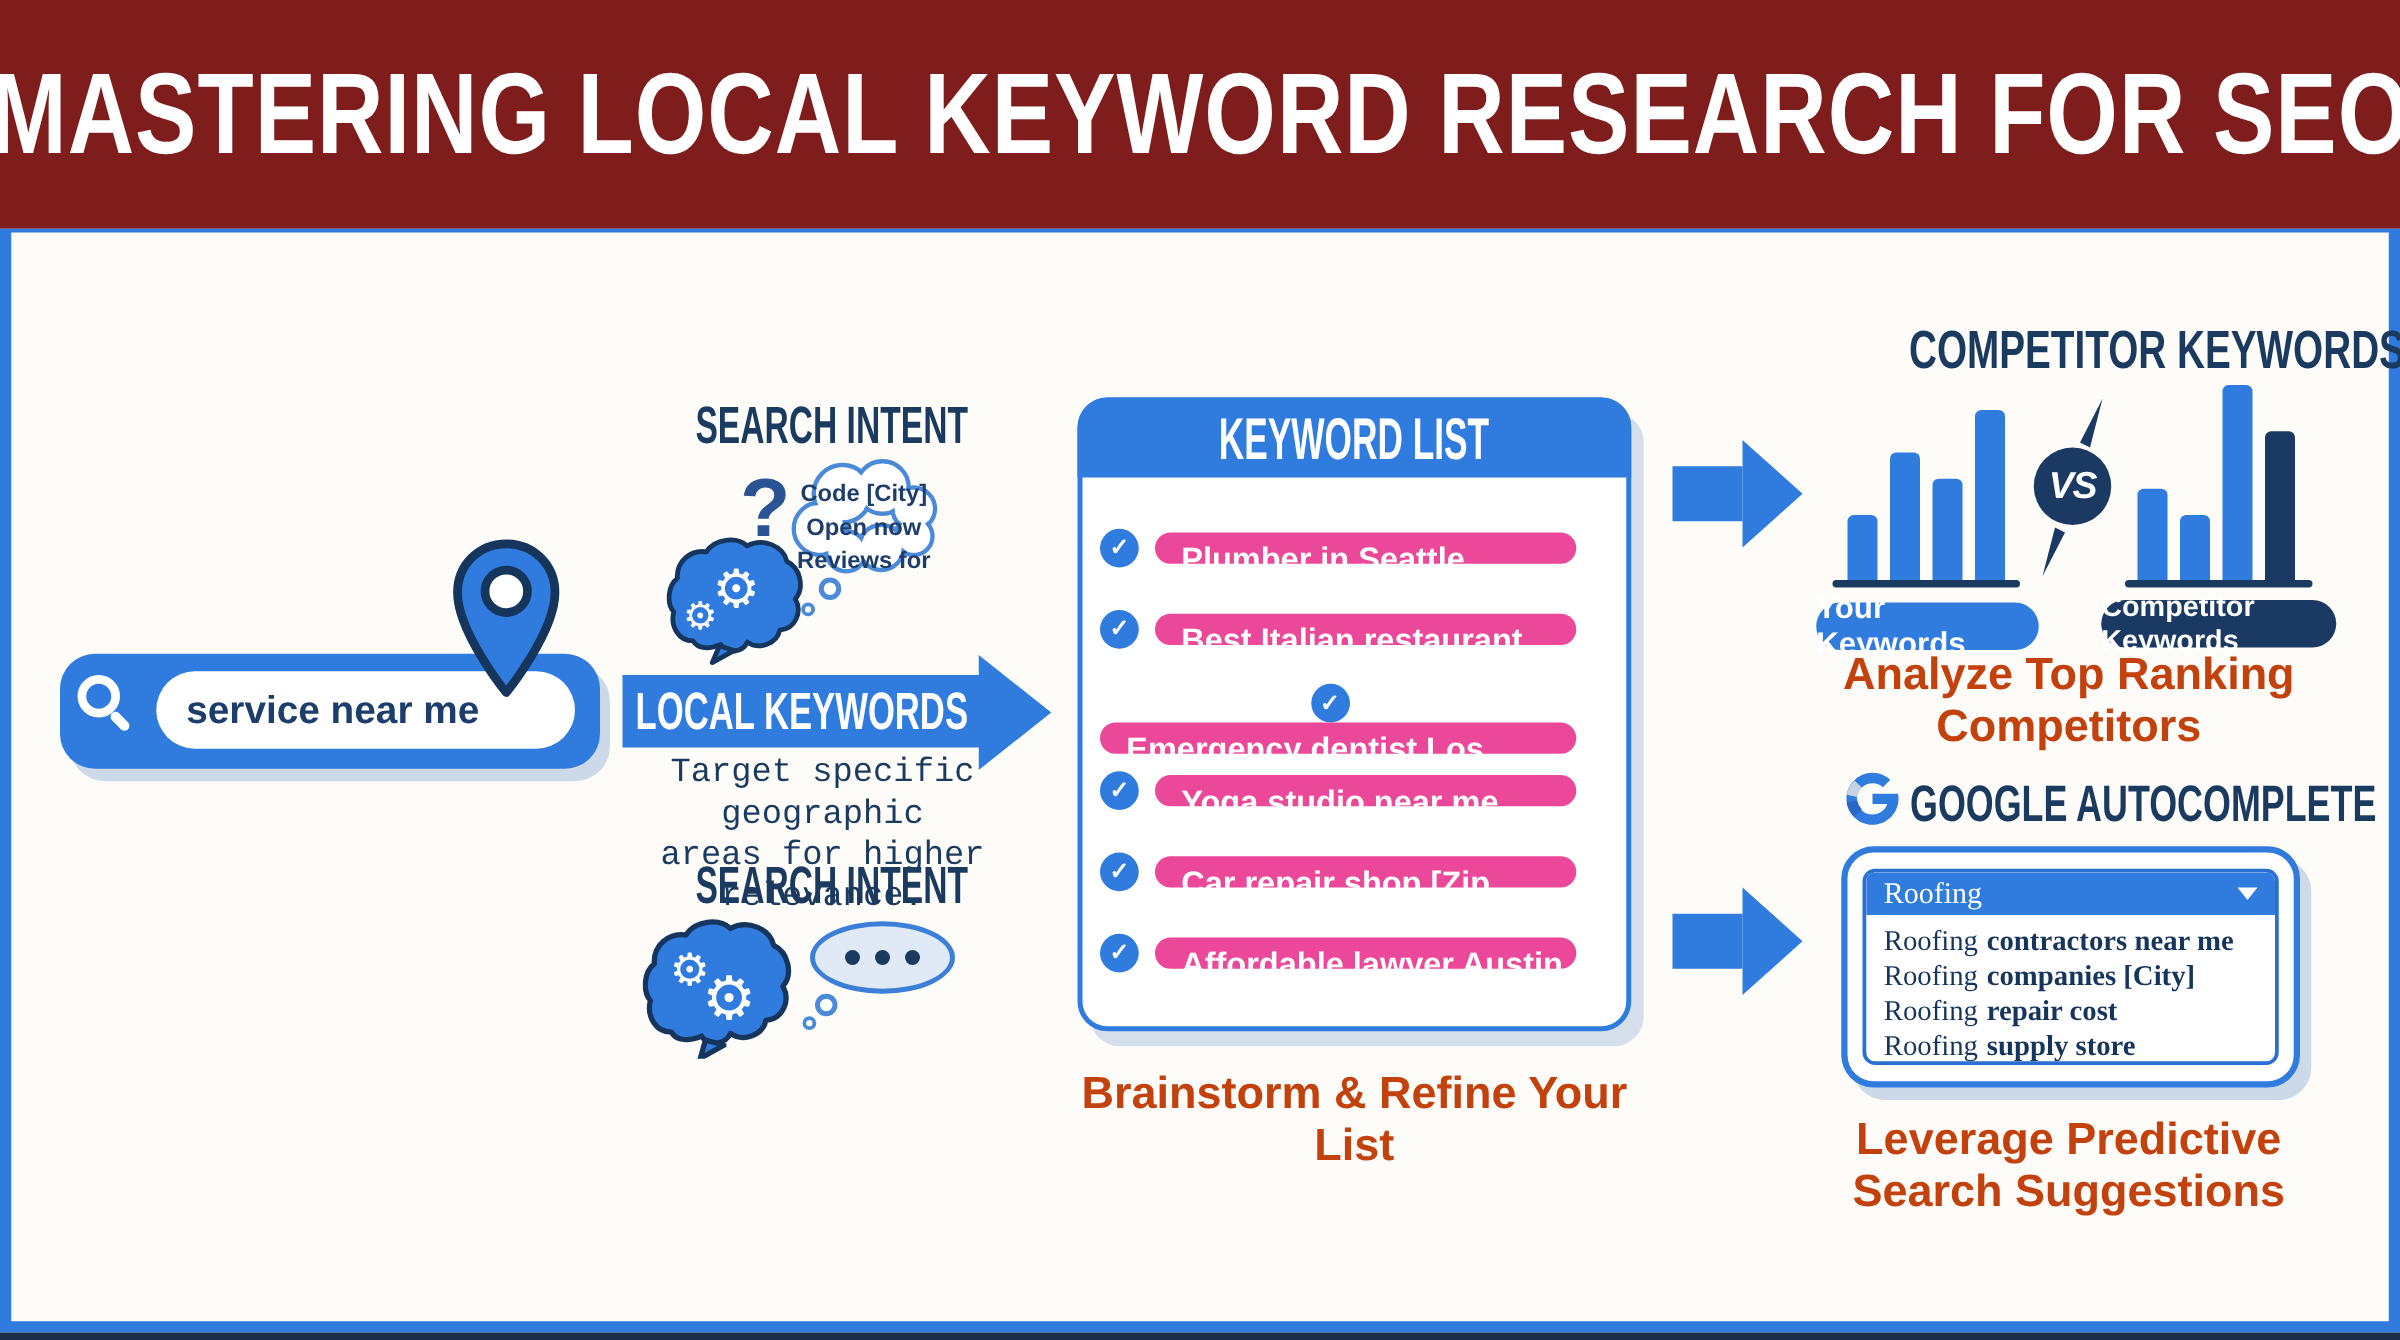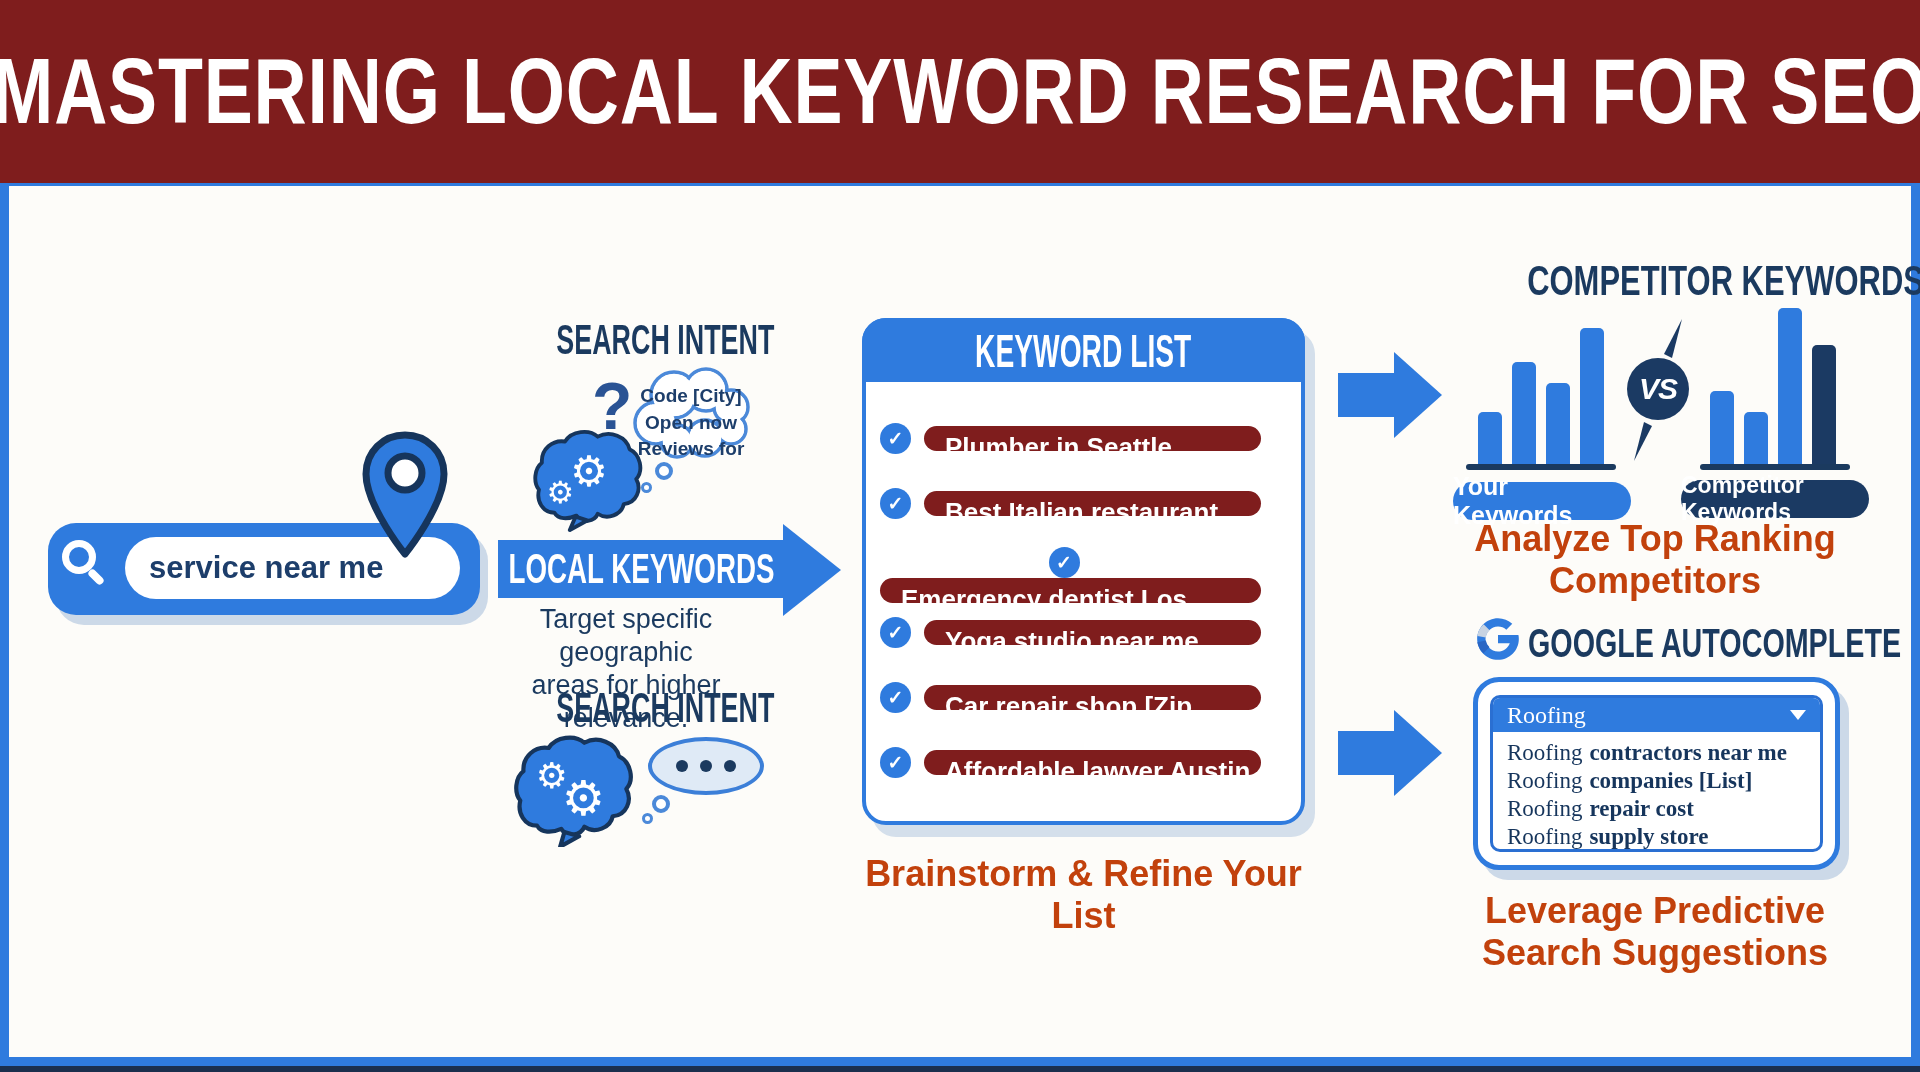--- a/index.html
+++ b/index.html
@@ -28,36 +28,36 @@
   #pin-shadow { left:368px; top:553px; width:80px; height:24px; background:#D9DFE8; border-radius:50%; }
 
   
   .h-intent { width:300px; font-size:42px; }
   .h-intent .cond { transform:scaleX(.64); color:#1B3A5F; }
 
   
   #lk-rect { left:498px; top:540px; width:286px; height:58px; background:#2F7BDE; display:flex; align-items:center; justify-content:center; }
   #lk-rect .cond { font-size:42px; color:#fff; transform:scaleX(.66); }
   #lk-head { left:783px; top:524px; width:0; height:0; border-left:58px solid #2F7BDE; border-top:46px solid transparent; border-bottom:46px solid transparent; }
-  #lk-desc { left:476px; top:603px; width:300px; font-size:27px; line-height:1.22; color:#1B3A5F; font-weight:500; }
+  #lk-desc { left:508px; top:603px; width:300px; font-size:27px; line-height:1.22; color:#1B3A5F; font-weight:500;font-family:Liberation Mono, monospace; }
 
   
   .bubble-text { font-size:19px; line-height:1.4; font-weight:bold; color:#1D3E6B; }
   .ring { border-radius:50%; background:#fff; border:4px solid #4B89D9; }
   #dots-bubble { left:648px; top:737px; width:116px; height:58px; background:#DFEAF6; border:4px solid #3C7FD8; border-radius:50%; display:flex; align-items:center; justify-content:center; gap:12px; }
   #dots-bubble i { width:12px; height:12px; border-radius:50%; background:#1B3A5F; }
 
   
   #kcard { left:862px; top:318px; width:443px; height:507px; background:#fff; border:4px solid #2F7BDE; border-radius:24px; box-shadow:10px 12px 0 #D4DFEB; }
   #khead { position:absolute; left:-4px; top:-4px; width:443px; height:64px; background:#2F7BDE; border-radius:24px 24px 0 0; display:flex; align-items:center; justify-content:center; }
   #khead .cond { font-size:47px; color:#fff; transform:scaleX(.60); }
   .krow { position:absolute; left:14px; right:40px; height:42px; display:flex; align-items:center; }
   .chk { width:31px; height:31px; border-radius:50%; background:#2F7BDE; color:#fff; display:flex; align-items:center; justify-content:center; font-size:19px; font-weight:bold; margin-right:13px; flex:0 0 auto; }
   .chk::after { content:"✓"; }
-  .kpill { flex:1; height:25px; background:#7f1d1d; border-radius:21px; color:#fff; font-size:26px; font-weight:bold; line-height:42px; padding-left:21px; }
+  .kpill { flex:1; height:25px; background:#ec4899; border-radius:21px; color:#fff; font-size:26px; font-weight:bold; line-height:42px; padding-left:21px; }
   .caption { color:#c2410c; font-size:36px; font-weight:700; }
 
   
   .arr-shaft { width:56px; height:44px; background:#2F7BDE; }
   .arr-head { width:0; height:0; border-left:48px solid #2F7BDE; border-top:43px solid transparent; border-bottom:43px solid transparent; }
 
   
   #comp-head { left:1450px; top:256px; width:410px; font-size:43px; }
   #comp-head .cond { transform:scaleX(.72); color:#1B3A5F; }
   .bars { position:absolute; display:flex; align-items:flex-end; gap:10px; }
@@ -246,21 +246,21 @@
   <span class="cond">GOOGLE AUTOCOMPLETE</span>
 </div>
 <div class="abs" id="ac-box">
   <div id="ac-dd">
     <div id="ac-dd-head">
       <span>Roofing</span>
       <div id="ac-caret"></div>
     </div>
     <div id="ac-list">
       <div class="sug"><span class="pre">Roofing</span><b>contractors near me</b></div>
-      <div class="sug"><span class="pre">Roofing</span><b>companies [List]</b></div>
+      <div class="sug"><span class="pre">Roofing</span><b>companies [City]</b></div>
       <div class="sug"><span class="pre">Roofing</span><b>repair cost</b></div>
       <div class="sug"><span class="pre">Roofing</span><b>supply store</b></div>
     </div>
   </div>
 </div>
 <div class="abs center caption" style="left:1440px;top:890px;width:430px;">Leverage Predictive Search Suggestions</div>
 
 <div class="abs" id="bottomstrip"></div>
 
 </body></html>

